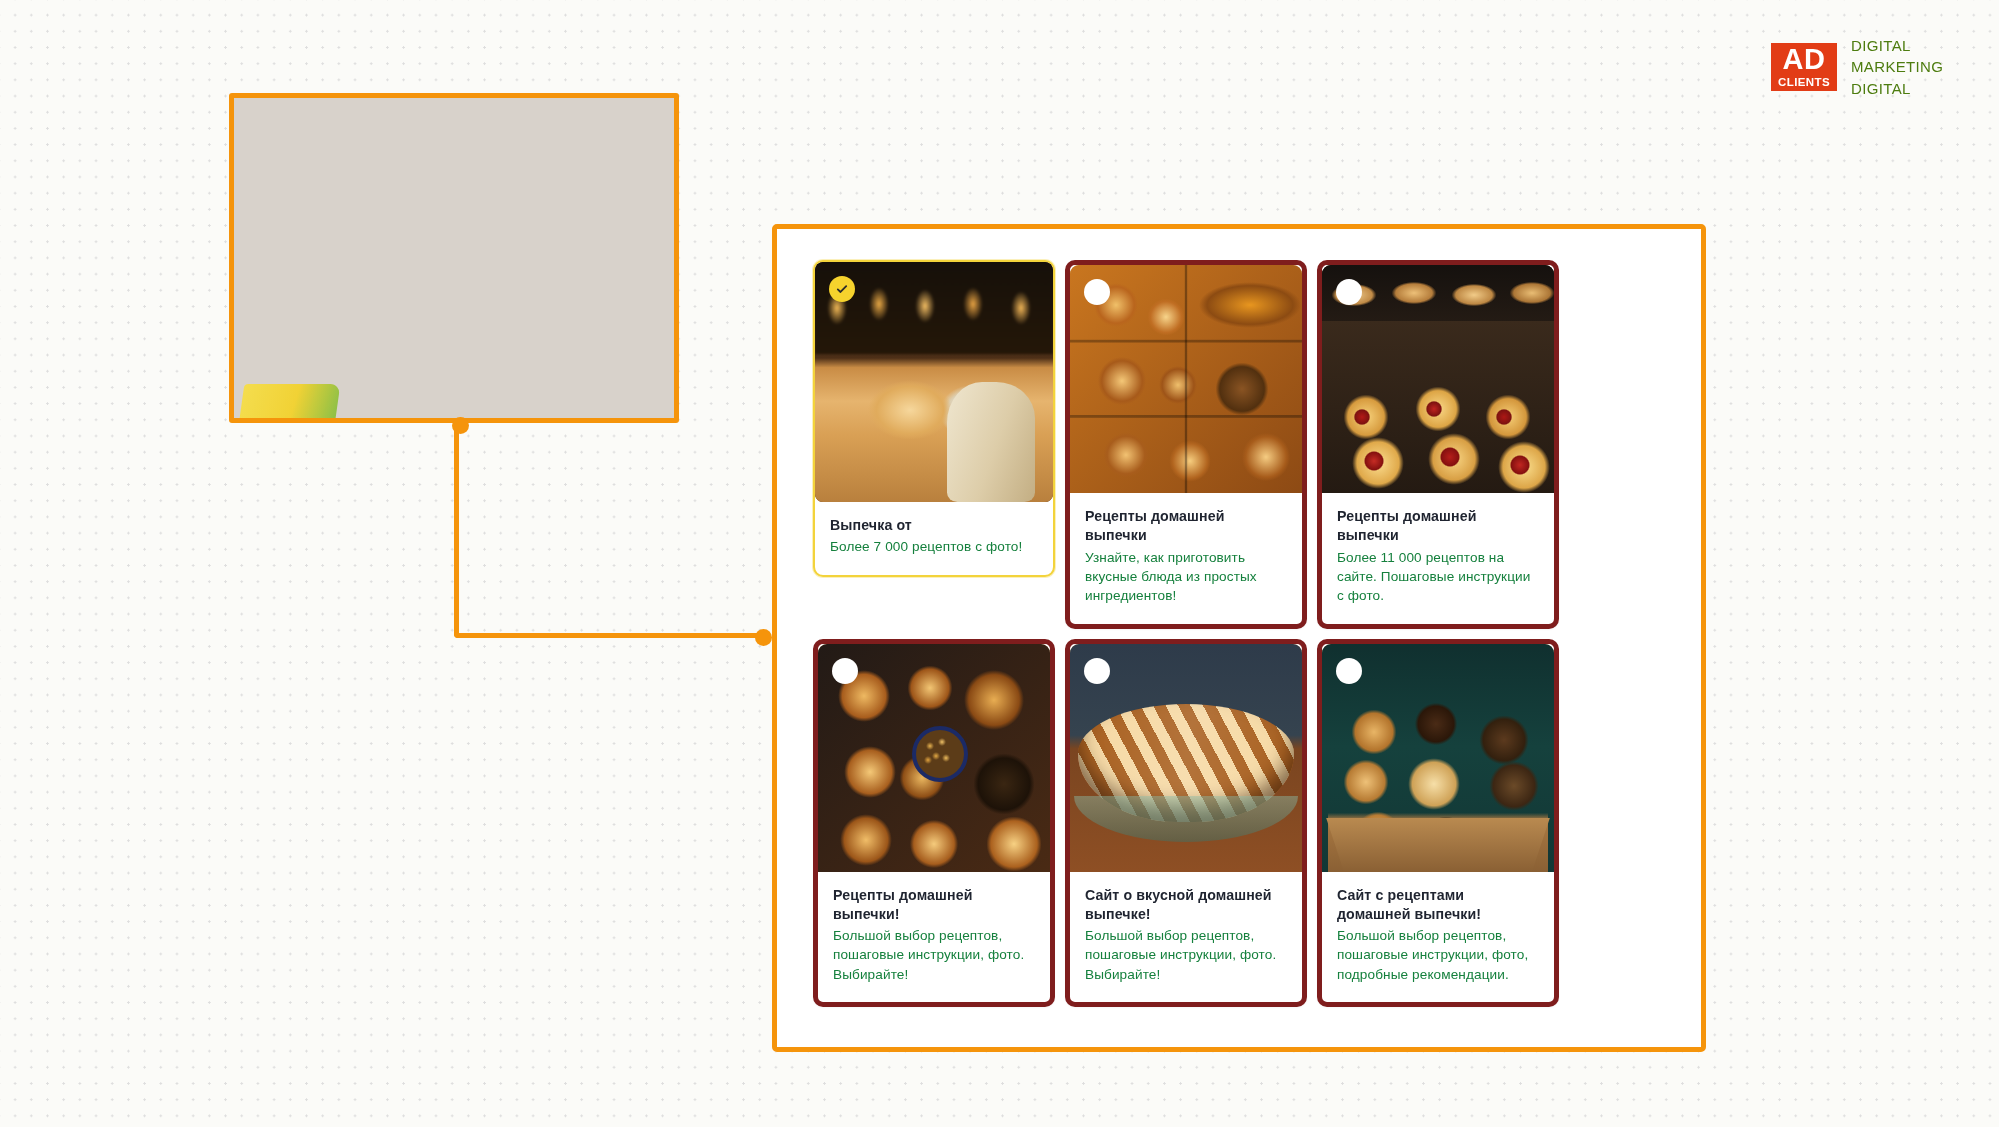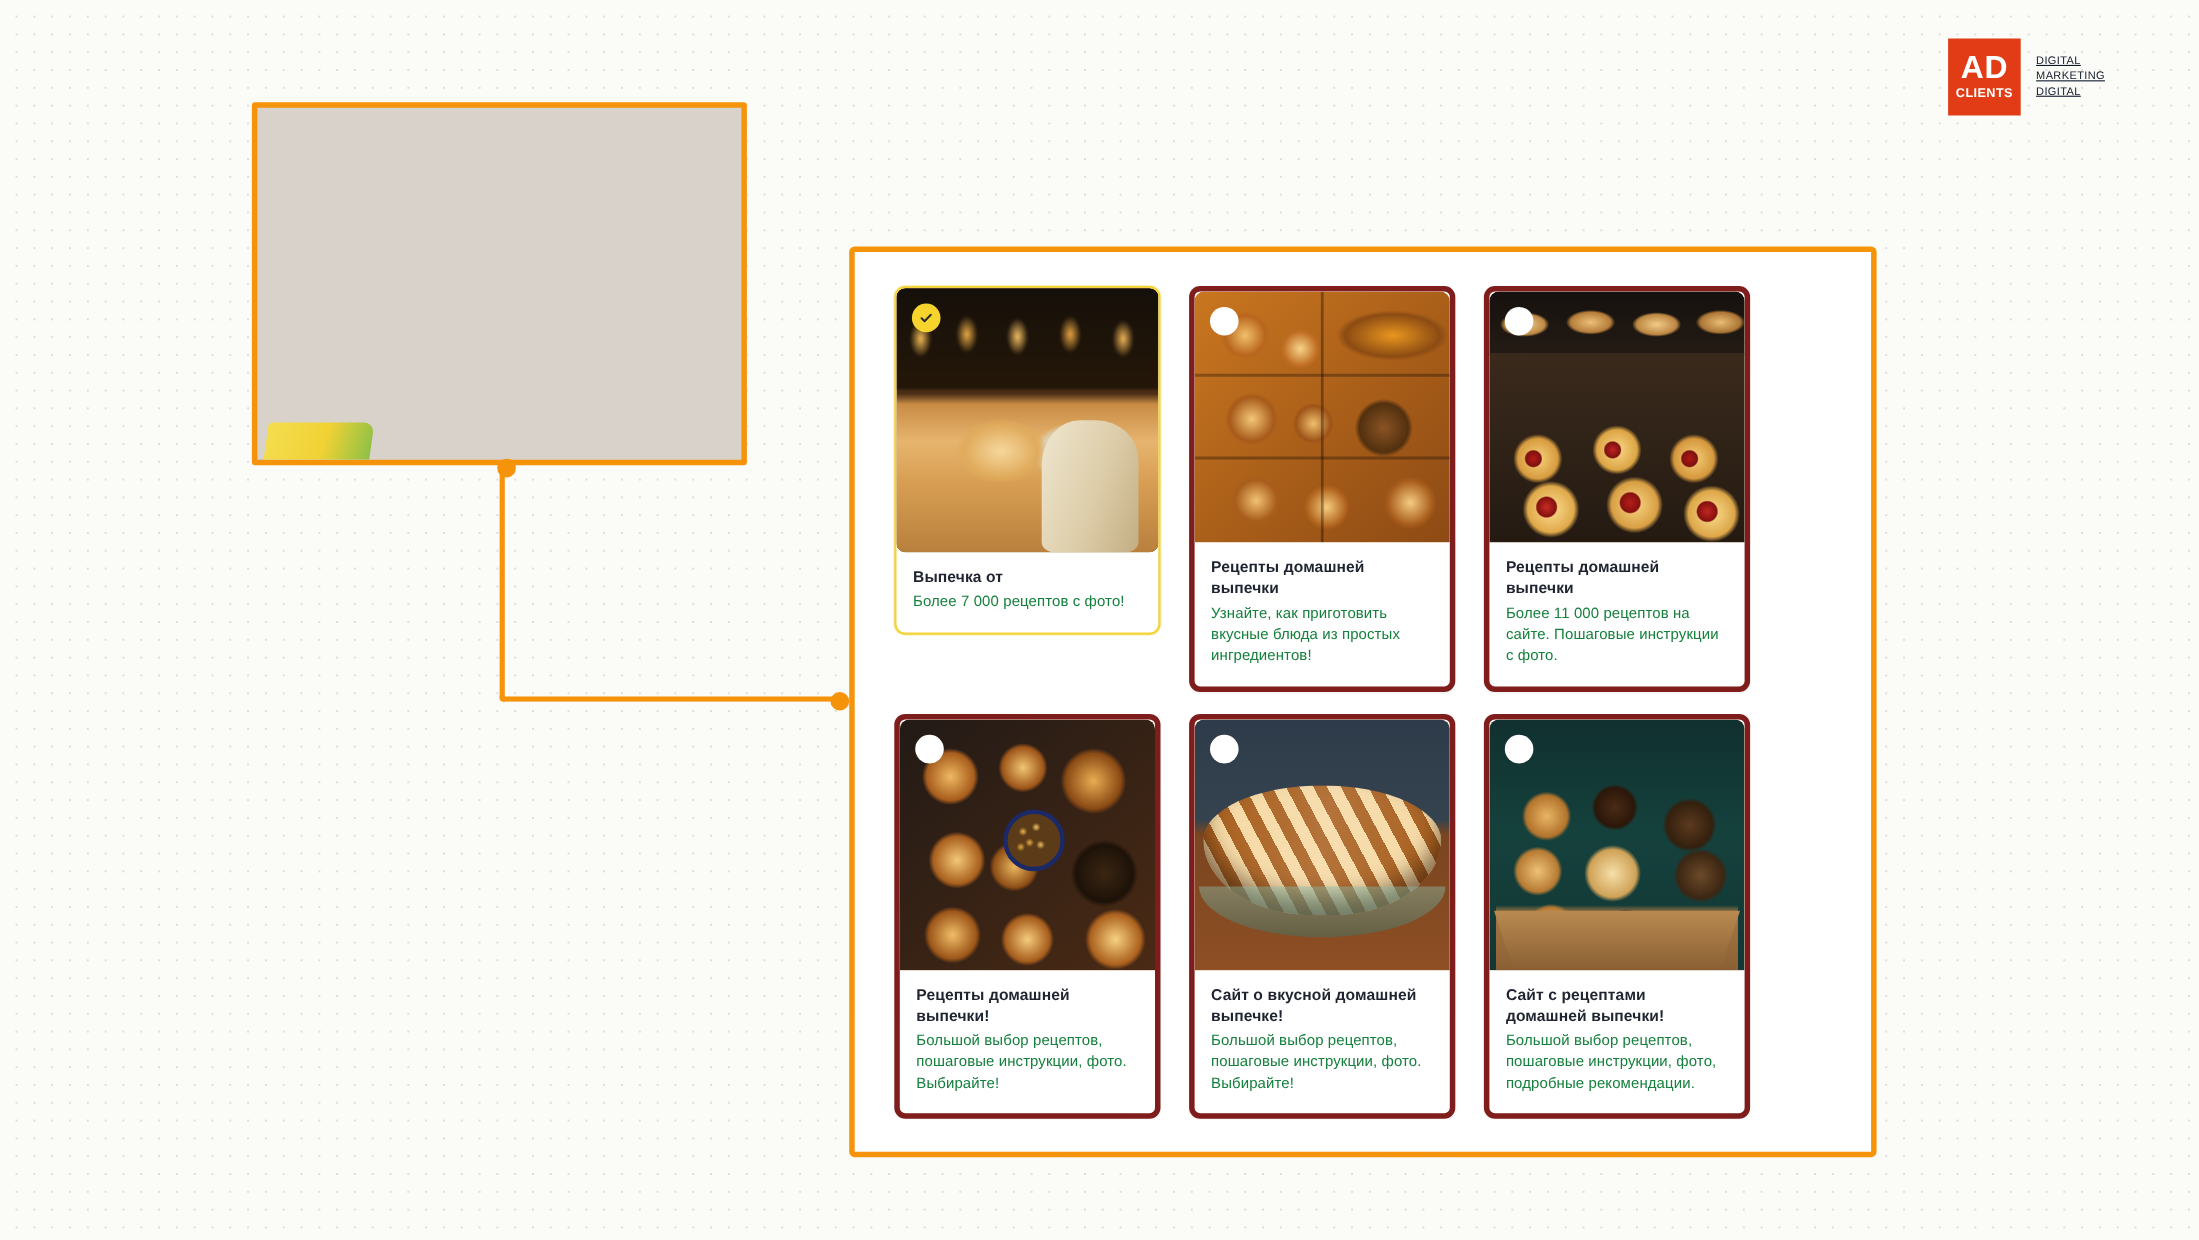--- a/index.html
+++ b/index.html
@@ -24,21 +24,21 @@
   #brand-logo {
     position: absolute;
     top: 35px;
     left: 1771px;
     display: flex;
     align-items: center;
     gap: 14px;
   }
   #brand-mark {
     width: 66px;
-    height: 70px;
+    height: 48px;
     background: #e23c16;
     color: #ffffff;
     display: flex;
     flex-direction: column;
     align-items: center;
     justify-content: center;
     line-height: 1;
   }
   #brand-mark .ad {
     font-size: 29px;
@@ -46,25 +46,24 @@
     letter-spacing: 0.5px;
   }
   #brand-mark .clients {
     font-size: 11.5px;
     font-weight: bold;
     letter-spacing: 0.4px;
     margin-top: 3px;
     text-align: right;
   }
   #brand-tagline {
-    color: #0f172a;
-    font-size: 10px;
+    color: #4d7c0f;
+    font-size: 15px;
     line-height: 1.42;
     letter-spacing: 0.35px;
-    text-decoration: underline;
   }
 
   
   #preview-panel {
     position: absolute;
     left: 229px;
     top: 93px;
     width: 450px;
     height: 330px;
     border: 5px solid #f5940b;
@@ -144,20 +143,21 @@
     border-radius: 5px;
     background: #ffffff;
     padding: 31px 36px;
   }
   #results-grid {
     display: grid;
     grid-template-columns: repeat(3, 242px);
     column-gap: 26px;
     row-gap: 20px;
     align-content: start;
+    gap: 10px;
   }
 
   .result-card {
     border: 5px solid #7f1d1d;
     border-radius: 10px;
     background: #ffffff;
     overflow: hidden;
     position: relative;
     align-self: start;
     box-shadow: 0 1px 2px rgba(20,25,40,0.04);

